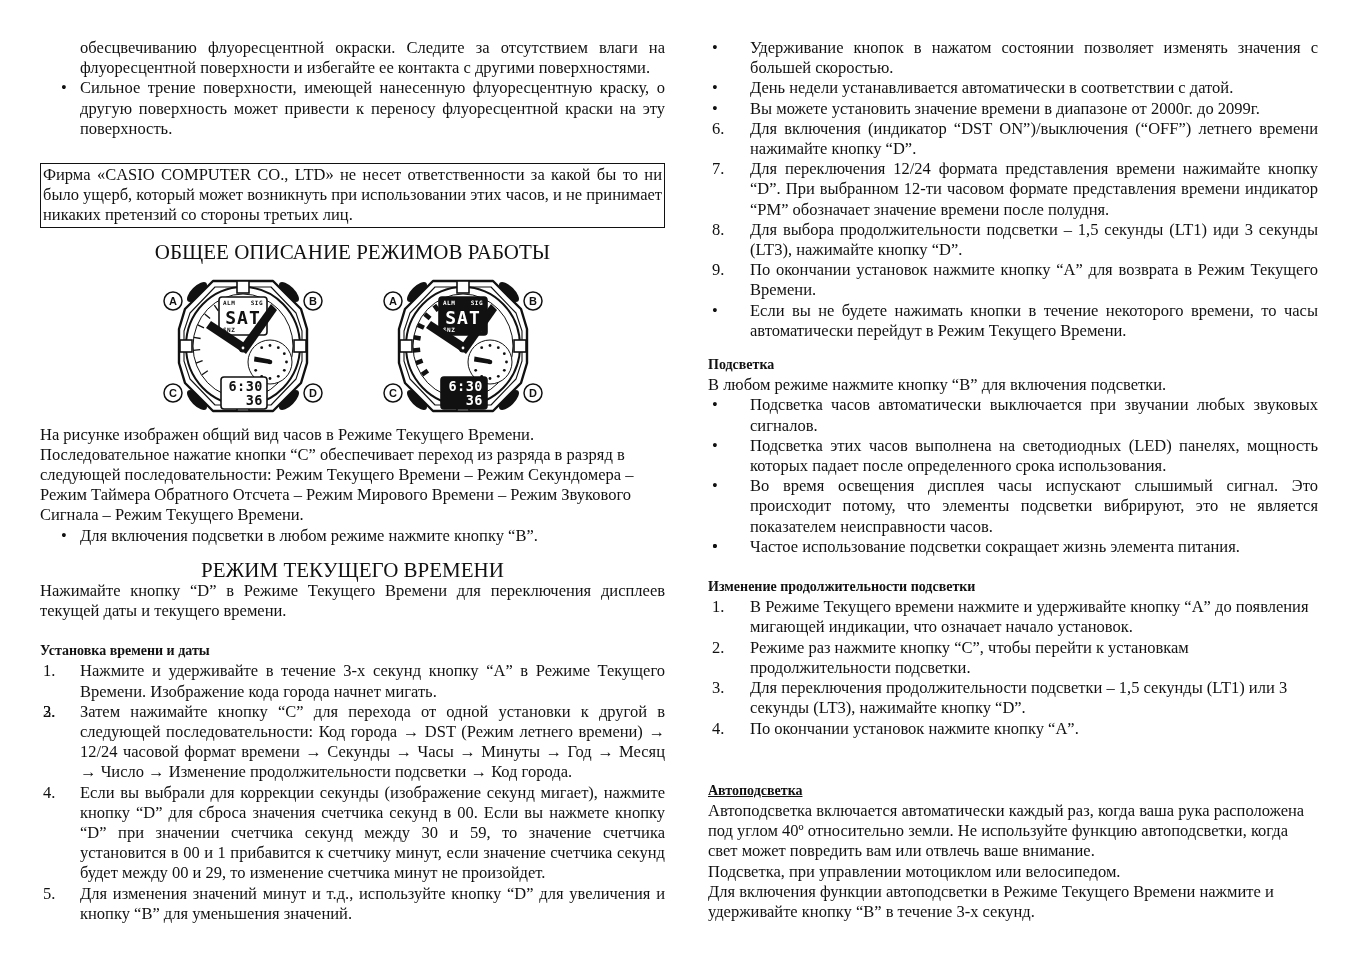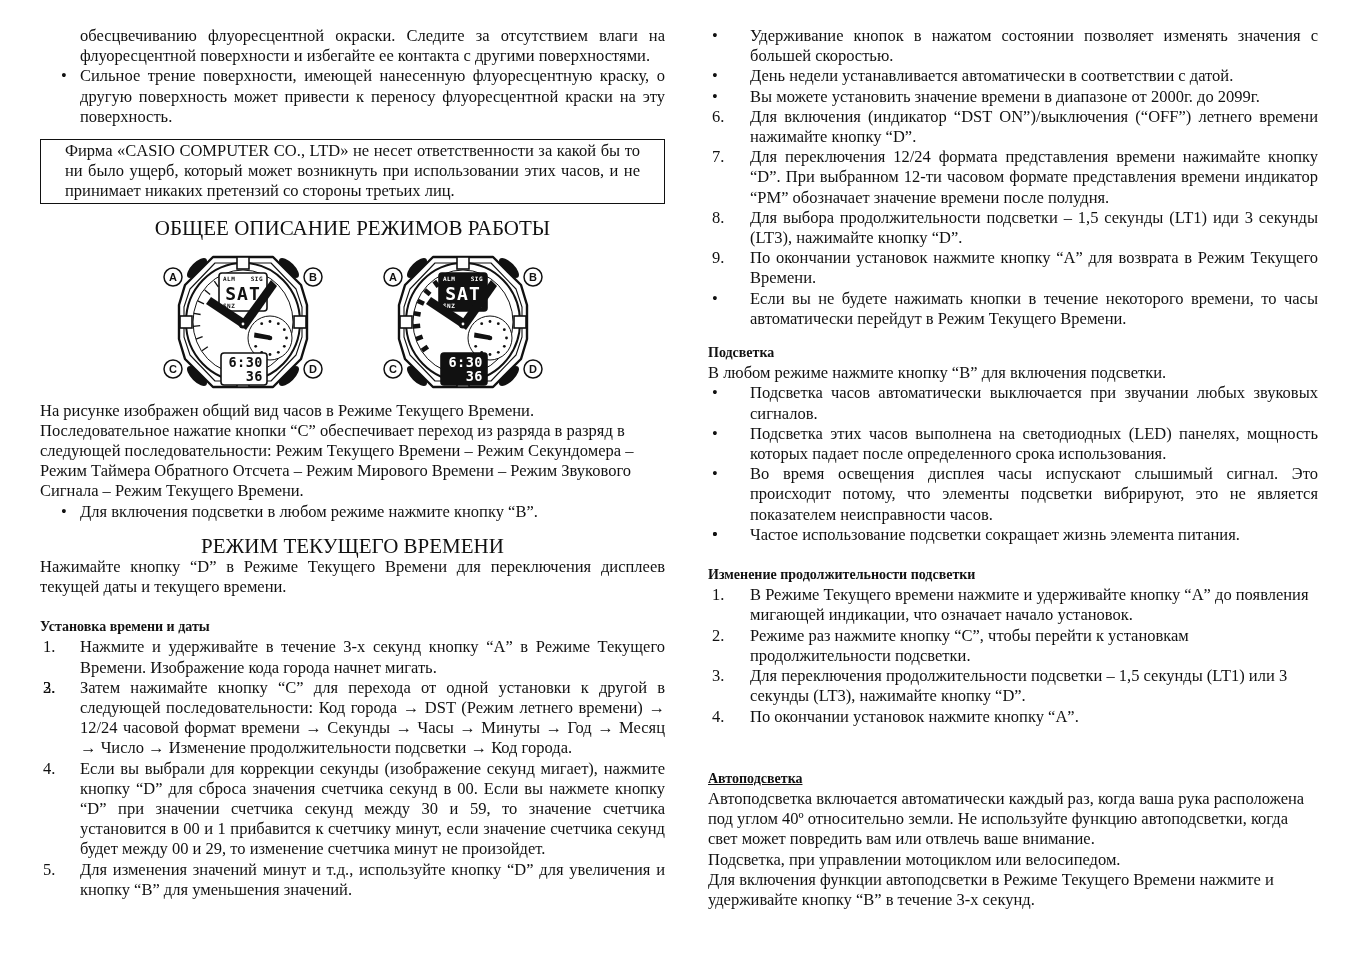--- a/index.html
+++ b/index.html
@@ -1,32 +1,32 @@
 <!DOCTYPE html>
 <html lang="ru"><head>
 <meta charset="utf-8">
 <style>
   html,body{margin:0;padding:0;background:#e8e8e8;}
   .page{position:relative;width:1350px;height:955px;background:#ffffff;color:#111;
         font-family:"Liberation Serif", serif;font-size:16.5px;line-height:20.2px;overflow:hidden;}
-  .col{position:absolute;top:26px;}
+  .col{position:absolute;top:38px;}
   .col-left{left:40px;width:625px;}
   .col-right{left:708px;width:610px;}
   p{margin:0;}
   .just{text-align:justify;}
   
   .li{position:relative;display:block;}
   .col-left .li{padding-left:40px;}
   .col-right .li{padding-left:42px;}
   .li .marker{position:absolute;left:3px;top:0;}
   .col-left .li .marker.bullet{left:21px;}
   .col-right .li .marker{left:4px;}
   .li.cont{padding-left:40px;}
   
-  .box{margin-top:12px;border:1.6px solid #111;padding:1px 24px;}
+  .box{margin-top:24px;border:1.6px solid #111;padding:1px 2px;}
   
   h2{font-size:21px;font-weight:normal;text-align:center;margin:14px 0 0;line-height:21px;}
   h3{font-size:14px;font-weight:bold;margin:0;line-height:20.2px;}
   .mt14{margin-top:14px;}
   .mt20{margin-top:20px;}
   .mt42{margin-top:42px;text-decoration:underline;}
   
   .watches{display:flex;justify-content:center;gap:56px;margin-top:8px;height:150px;}
   .watch{width:164px;height:150px;}
   .watch .case{fill:#fff;stroke:#111;stroke-width:2.4;stroke-linejoin:round;}

